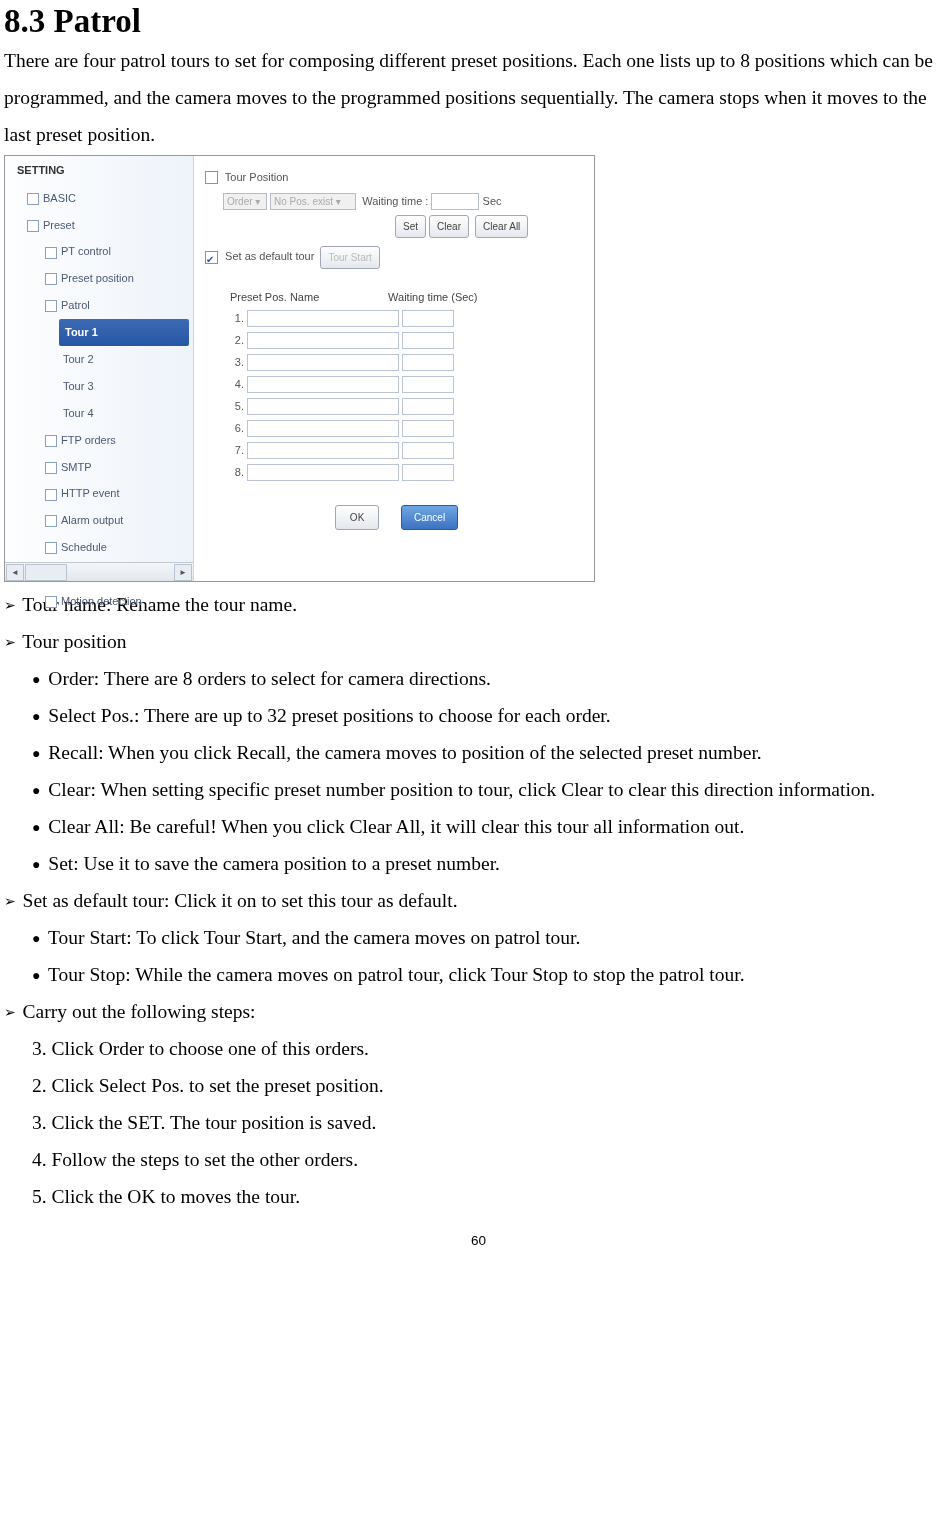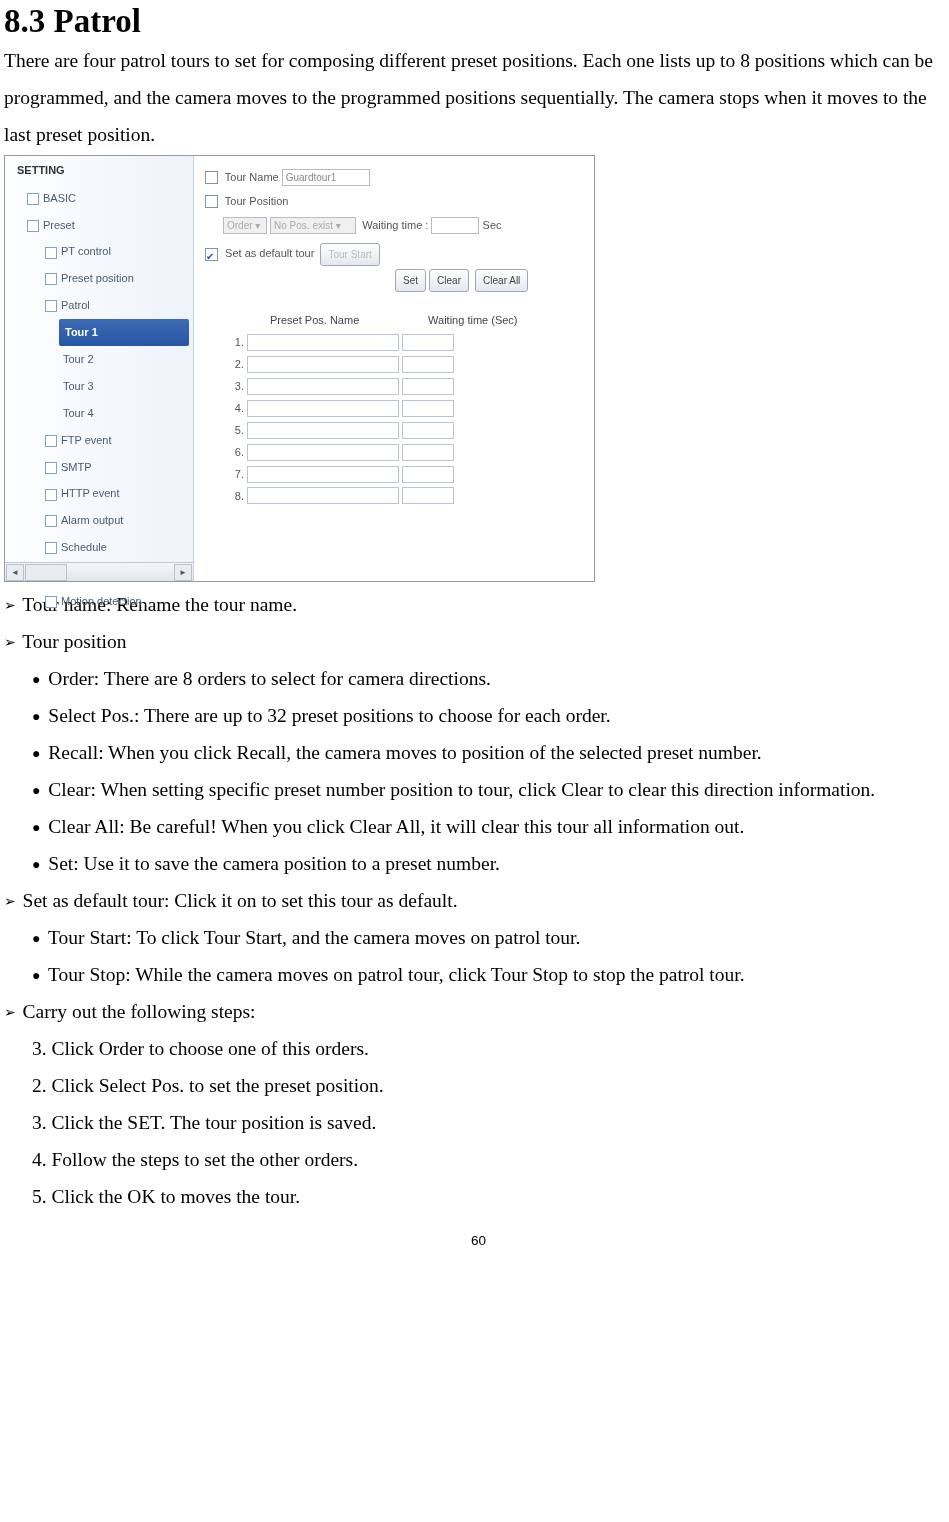--- a/index.html
+++ b/index.html
@@ -111,21 +111,21 @@
     font-size: 10px; color: #444;
     vertical-align: middle;
   }
   .btn.primary {
     background: linear-gradient(to bottom, #6fa6e3, #3c72c0);
     color: #fff; border-color: #2a5aa0;
     padding: 2px 12px;
   }
   .tbl-area { margin-left: 25px; margin-top: 18px; }
   .tbl-hdr { font-size: 11px; color: #444; }
-  .tbl-hdr span:first-child { display: inline-block; width: 155px; margin-left: 40px; }
+  .tbl-hdr span:first-child { display: inline-block; width: 155px; }
   .trow { display: flex; align-items: center; margin: 1px 0; }
   .trow .n { width: 14px; font-size: 11px; color: #555; text-align: right; }
   .trow .c1 { width: 150px; height: 15px; border: 1px solid #bac4d5; margin: 0 3px; background: #fff; }
   .trow .c2 { width: 50px; height: 15px; border: 1px solid #bac4d5; background: #fff; }
   .btnrow { text-align: center; margin-top: 15px; }
 
   .bullet-block { margin: 0; }
   .lvl1 { margin: 0; }
   .lvl2-wrap { padding-left: 28px; }
   .lvl2 { margin: 0; }
@@ -164,60 +164,55 @@
     <div id="tree">
         <div class="ss-tree-item "><span class="ic"></span><span>BASIC</span></div>
         <div class="ss-tree-item "><span class="ic"></span><span>Preset</span></div>
         <div class="ss-tree-item l2"><span class="ic"></span><span>PT control</span></div>
         <div class="ss-tree-item l2"><span class="ic"></span><span>Preset position</span></div>
         <div class="ss-tree-item l2"><span class="ic"></span><span>Patrol</span></div>
         <div class="ss-tree-item sel"><span>Tour 1</span></div>
         <div class="ss-tree-item l3"><span>Tour 2</span></div>
         <div class="ss-tree-item l3"><span>Tour 3</span></div>
         <div class="ss-tree-item l3"><span>Tour 4</span></div>
-        <div class="ss-tree-item l2"><span class="ic"></span><span>FTP event</span></div>
+        <div class="ss-tree-item l2"><span class="ic"></span><span>FTP orders</span></div>
         <div class="ss-tree-item l2"><span class="ic"></span><span>SMTP</span></div>
         <div class="ss-tree-item l2"><span class="ic"></span><span>HTTP event</span></div>
         <div class="ss-tree-item l2"><span class="ic"></span><span>Alarm output</span></div>
         <div class="ss-tree-item l2"><span class="ic"></span><span>Schedule</span></div>
         <div class="ss-tree-item l2"><span class="ic"></span><span>Alarm input</span></div>
         <div class="ss-tree-item l2"><span class="ic"></span><span>Motion detection</span></div>
       </div>
     <div class="scroll-bot">
       <div class="arrow" style="left:1px">◄</div>
       <div class="arrow" style="left:20px;width:40px"></div>
       <div class="arrow" style="right:1px">►</div>
     </div>
   </div>
   <div class="ss-main">
     <div class="ss-row">
       <span class="sq"></span>
-      <span>Tour Name</span>
-      <span class="txtin" style="width:80px">Guardtour1</span>
-    </div>
-    <div class="ss-row">
-      <span class="sq"></span>
       <span>Tour Position</span>
     </div>
     <div class="ss-row" style="padding-left:18px">
       <span class="txtin dis" style="width:36px"><span>Order</span> ▾</span>
       <span class="txtin dis" style="width:78px"><span>No Pos. exist</span> ▾</span>
       &nbsp;<b>Waiting time :</b>
       <span class="txtin" style="width:40px"></span>
       <b>Sec</b>
     </div>
+    <div class="ss-row" style="padding-left:190px">
+      <span class="btn">Set</span>
+      <span class="btn">Clear</span>
+      &nbsp;<span class="btn">Clear All</span>
+    </div>
     <div class="ss-row" style="margin-top:8px">
       <span class="sq checked"></span>
       <span>Set as default tour</span>
       &nbsp;<span class="btn" style="color:#bbb">Tour Start</span>
-    </div>
-    <div class="ss-row" style="padding-left:190px">
-      <span class="btn">Set</span>
-      <span class="btn">Clear</span>
-      &nbsp;<span class="btn">Clear All</span>
     </div>
 
     <div class="tbl-area">
       <div class="tbl-hdr">
         <span>Preset Pos. Name</span>
         <span>Waiting time (Sec)</span>
       </div>
       <div id="tblrows">
           <div class="trow">
             <span class="n">1.</span>
@@ -255,20 +250,25 @@
             <span class="c2"></span>
           </div>
           <div class="trow">
             <span class="n">8.</span>
             <span class="c1"></span>
             <span class="c2"></span>
           </div>
         </div>
     </div>
 
+    <div class="btnrow">
+      <span class="btn" style="padding:2px 14px">OK</span>
+      &nbsp;&nbsp;
+      <span class="btn primary">Cancel</span>
+    </div>
   </div>
 </div>
 
 <div class="bullet-block">
   <p class="lvl1"><span class="tri">➢</span> <b>Tour name</b><span>: Rename the tour name.</span></p>
   <p class="lvl1"><span class="tri">➢</span> <b>Tour position</b></p>
   <div class="lvl2-wrap">
     <p class="lvl2"><span class="dot">●</span> <b>Order</b><span>: There are 8 orders to select for camera directions.</span></p>
     <p class="lvl2"><span class="dot">●</span> <b>Select Pos.</b><span>: There are up to 32 preset positions to choose for each order.</span></p>
     <p class="lvl2"><span class="dot">●</span> <b>Recall</b><span>: When you click </span><b>Recall</b><span>, the camera moves to position of the selected preset number.</span></p>

